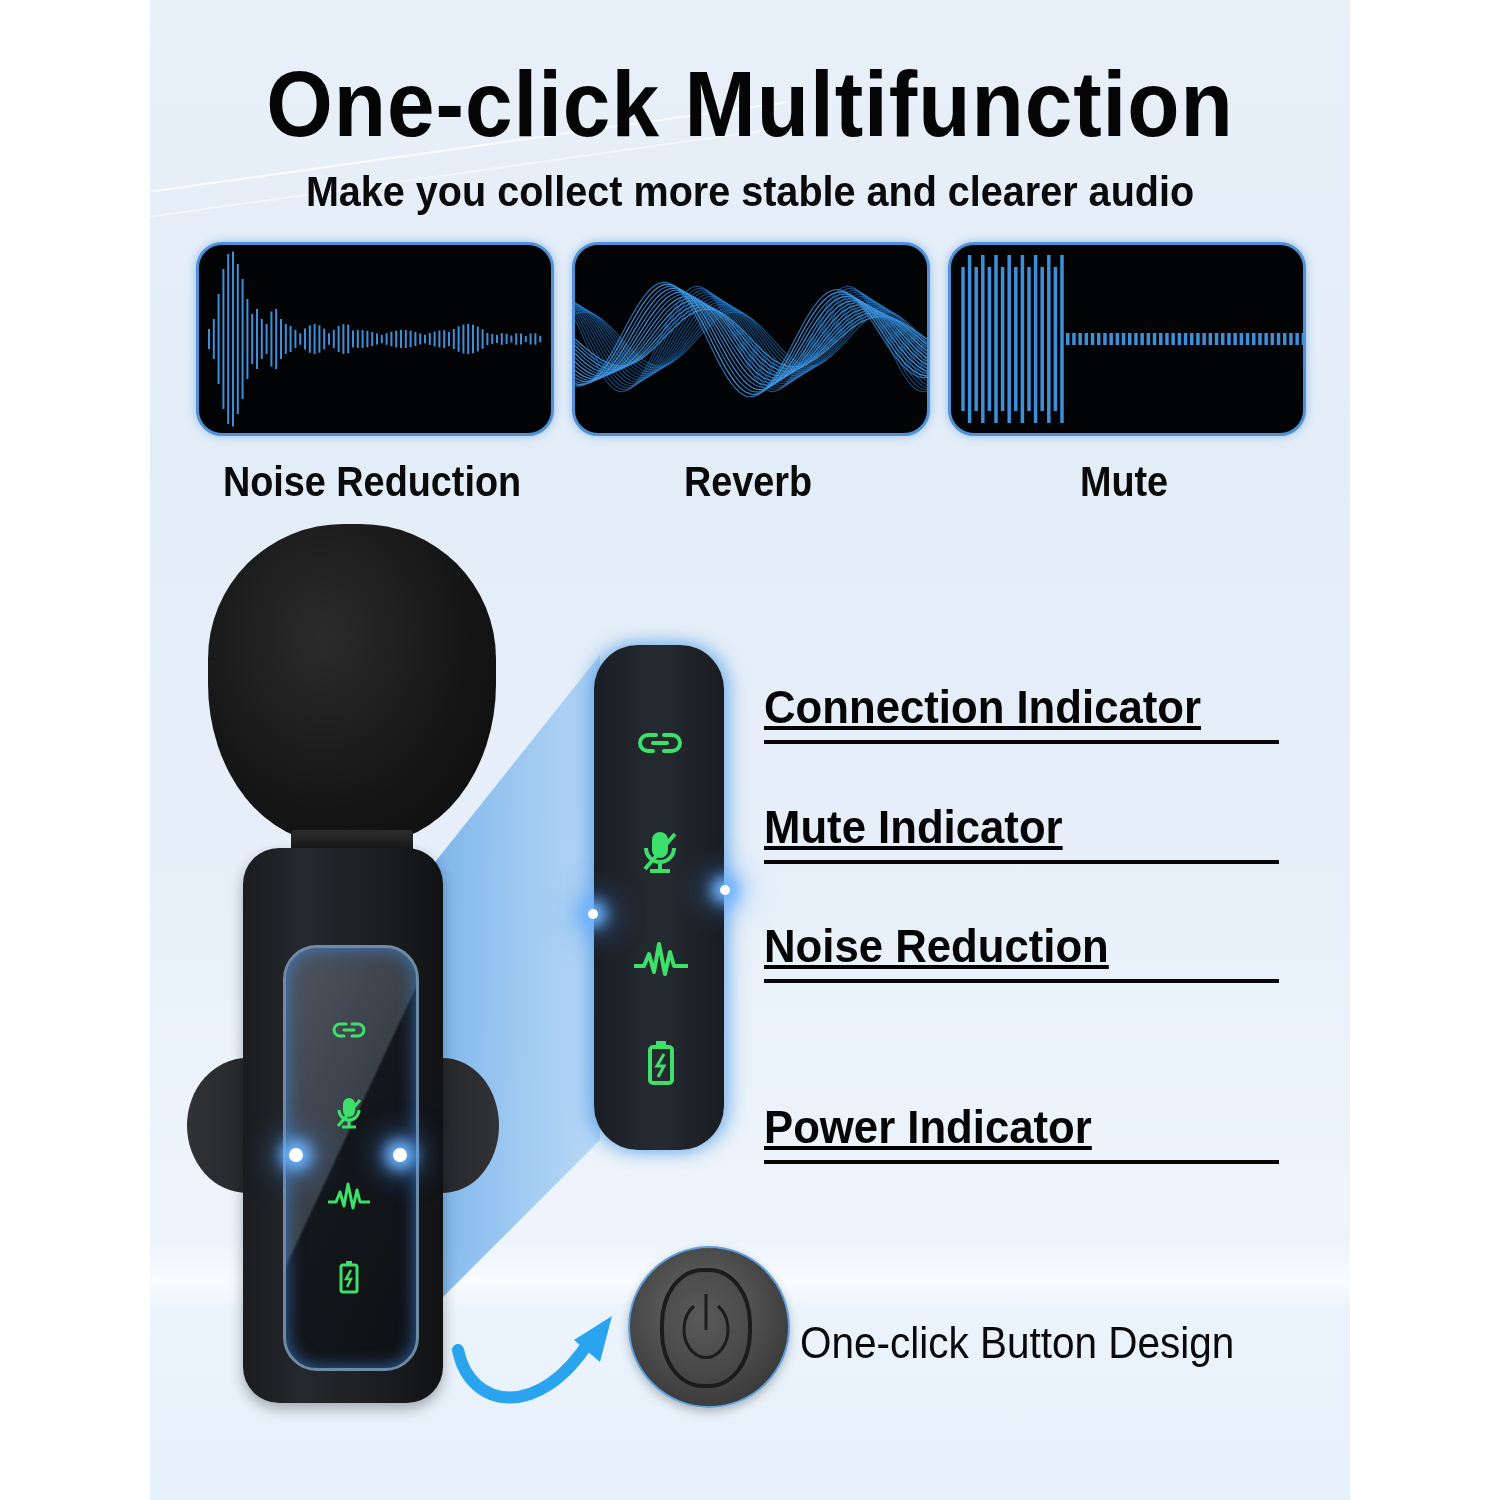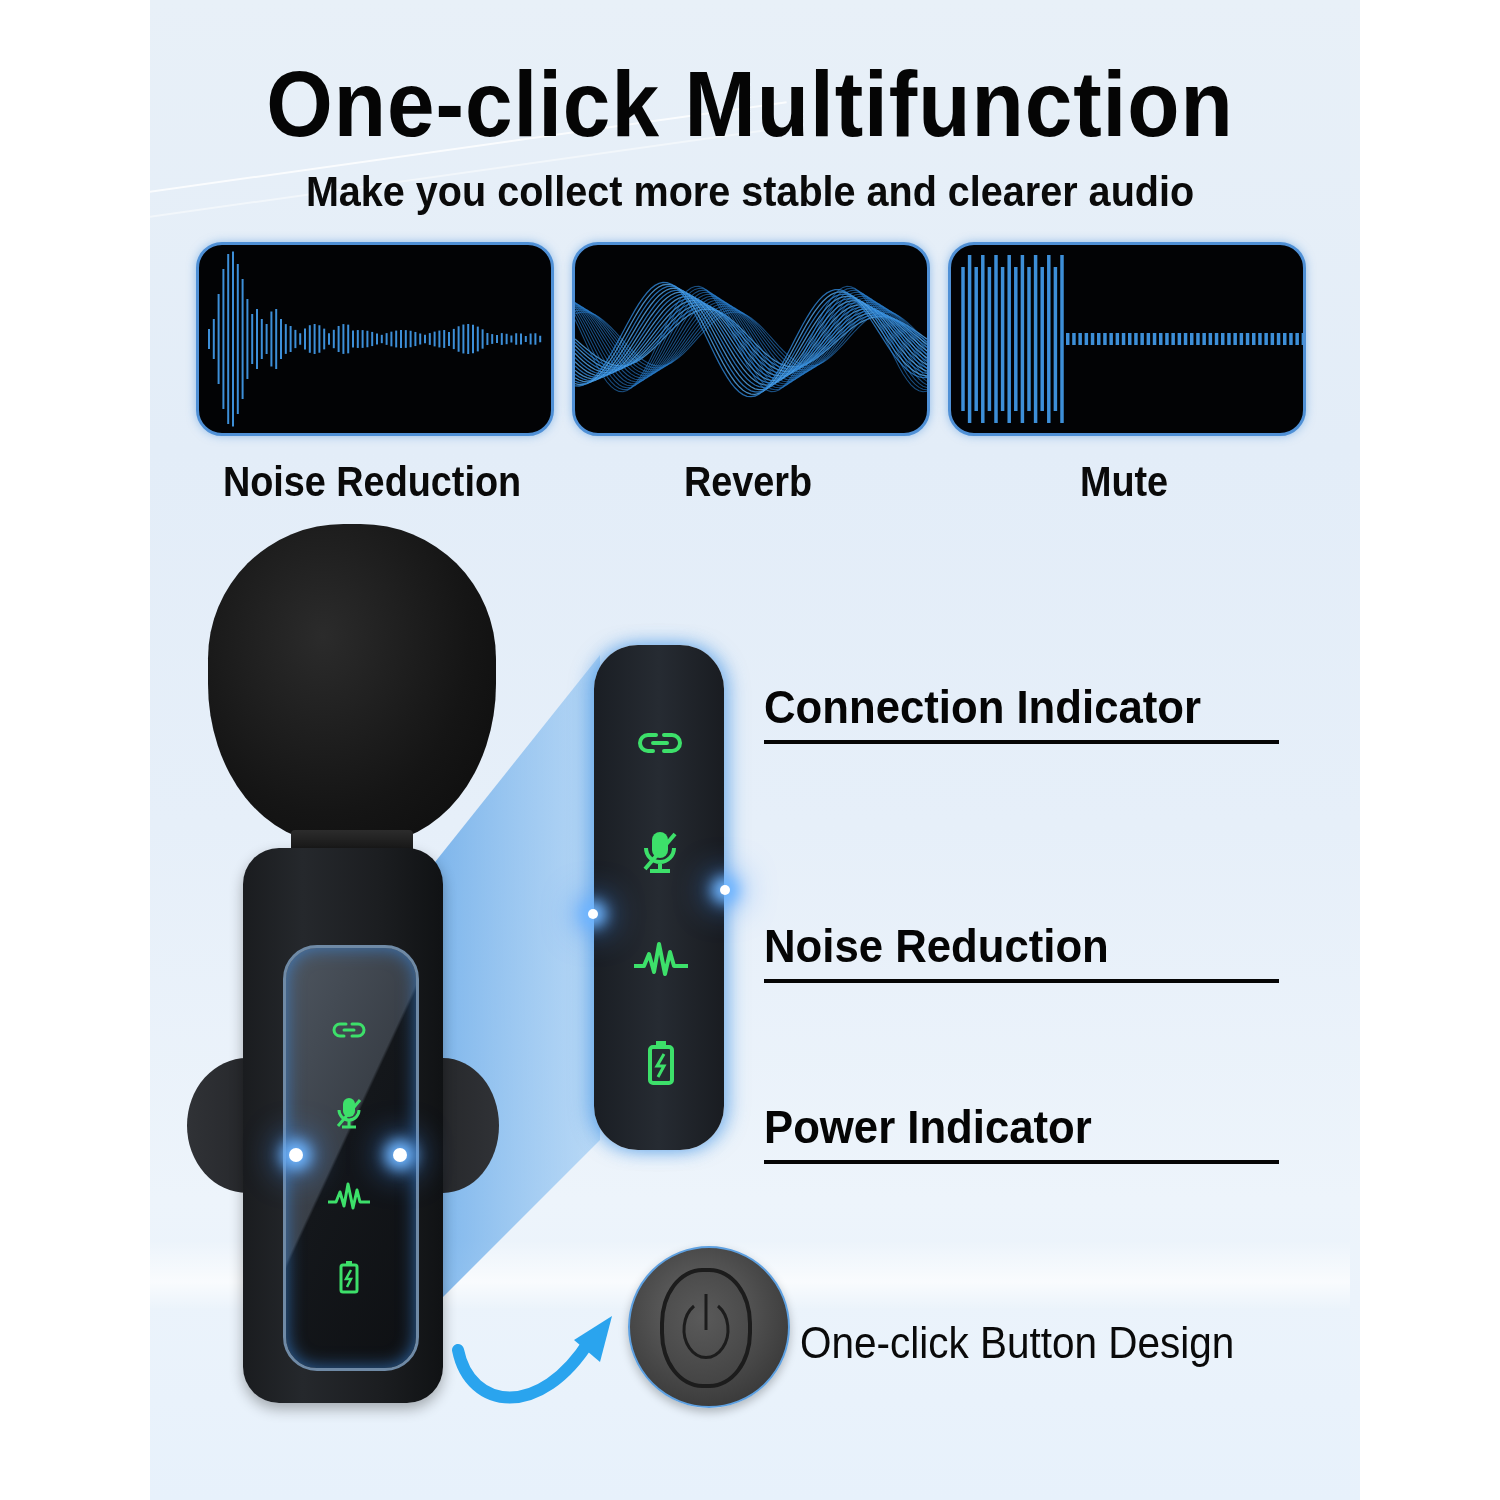--- a/index.html
+++ b/index.html
@@ -1,19 +1,19 @@
 <!DOCTYPE html>
 <html><head>
 <meta charset="utf-8">
 <style>
   html, body { margin:0; padding:0; }
   body { width:1500px; height:1500px; background:#ffffff; position:relative; overflow:hidden;
          font-family:"Liberation Sans", sans-serif; }
   .canvas { position:absolute; left:150px; top:0; width:1200px; height:1500px; overflow:hidden;
-            background: linear-gradient(180deg,#e8f0f8 0%, #e3edf8 30%, #e6eff9 55%, #edf4fb 80%, #e7f1fb 100%); padding-left: 10px; }
+            background: linear-gradient(180deg,#e8f0f8 0%, #e3edf8 30%, #e6eff9 55%, #edf4fb 80%, #e7f1fb 100%); }
   .canvas .sheen { position:absolute; left:0; top:1240px; width:1200px; height:70px;
             background:linear-gradient(180deg, rgba(255,255,255,0) 0%, rgba(255,255,255,.7) 60%, rgba(255,255,255,0) 100%); }
   .canvas .streak { position:absolute; left:-60px; width:700px; height:2px; background:rgba(255,255,255,.8); transform:rotate(-8deg); }
 
   .title { position:absolute; left:0; width:1200px; top:58px; text-align:center; font-weight:bold;
            font-size:92px; letter-spacing:1px; color:#050505; transform:scaleX(0.93); line-height:1; }
   .subtitle { position:absolute; left:0; width:1200px; top:170px; text-align:center; font-size:43px;
            color:#0a0a0a; line-height:1; font-weight:bold; transform:scaleX(0.92);}
 
   .panel { position:absolute; top:242px; width:352px; height:188px; background:#020305;
@@ -36,21 +36,21 @@
 
   .beam { position:absolute; left:0; top:0; }
 
   .zoom-strip { position:absolute; left:444px; top:645px; width:130px; height:505px; border-radius:44px;
                 background:linear-gradient(90deg,#1a1e24 0%, #262b32 50%, #191c21 100%);
                 box-shadow: -6px 0 18px rgba(70,150,230,.55), 6px 0 18px rgba(70,150,230,.55); }
   .zoom-strip .glow { width:10px; height:10px; }
 
   .ind-icon { position:absolute; }
 
-  .feature { position:absolute; left:614px; width:515px; }
+  .feature { position:absolute; left:614px; width:515px;text-decoration:underline; }
   .feature .label { font-size:46px; font-weight:bold; color:#050505; line-height:1; white-space:nowrap; transform-origin:left; transform:scaleX(0.95); }
   .feature .rule { position:absolute; left:0; width:515px; height:4px; background:#050505; }
 
   .arrow { position:absolute; left:300px; top:1310px; }
   .power-btn { position:absolute; left:478px; top:1246px; width:158px; height:158px; border-radius:50%;
                background:radial-gradient(circle at 45% 40%, #6a6a6a 0%, #4a4a4a 50%, #2c2c2c 100%);
                border:2px solid #5ea0e0; box-shadow:0 4px 10px rgba(0,0,0,.25); }
   .power-inner { position:absolute; left:30px; top:20px; width:84px; height:112px; border-radius:46%;
                  border:4px solid #1c1c1c; background:radial-gradient(circle at 45% 40%,#5a5a5a,#404040); }
   .btn-label { position:absolute; left:650px; top:1318px; font-size:44px; color:#0a0a0a; white-space:nowrap; transform-origin:left; transform:scaleX(0.92); }
@@ -291,20 +291,24 @@
       <rect x="3" y="7" width="22" height="36" rx="3" fill="none" stroke="#3de06a" stroke-width="4"></rect>
       <rect x="9" y="1" width="10" height="6" fill="#3de06a"></rect>
       <path d="M17 14 L10 26 H17 L11 37" fill="none" stroke="#3de06a" stroke-width="3"></path>
     </svg>
   </div>
 
   <div class="feature" style="top:684px">
     <div class="label">Connection Indicator</div>
     <div class="rule" style="top:56px"></div>
   </div>
+  <div class="feature" style="top:804px">
+    <div class="label">Mute Indicator</div>
+    <div class="rule" style="top:56px"></div>
+  </div>
   <div class="feature" style="top:923px">
     <div class="label">Noise Reduction</div>
     <div class="rule" style="top:56px"></div>
   </div>
   <div class="feature" style="top:1104px">
     <div class="label">Power Indicator</div>
     <div class="rule" style="top:56px"></div>
   </div>
 
   <svg class="arrow" width="170" height="110">

